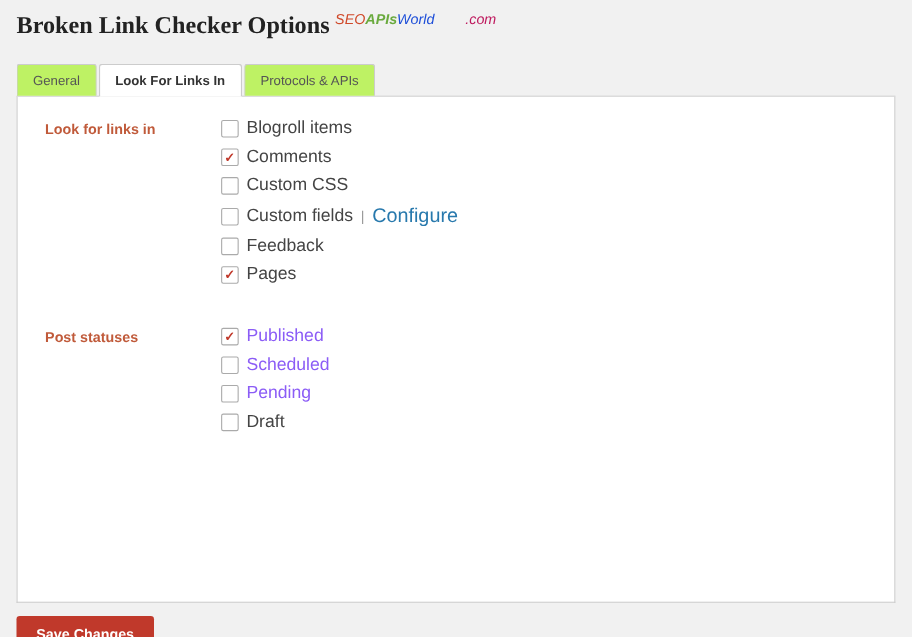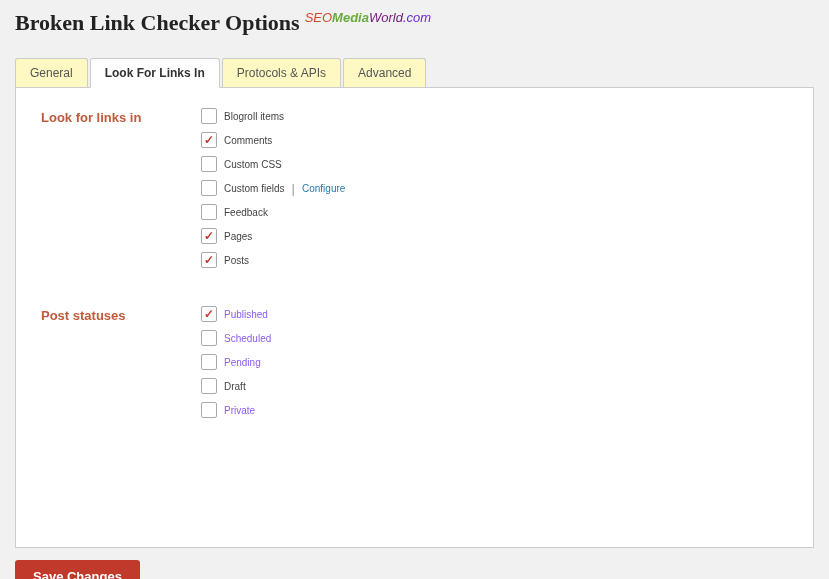--- a/index.html
+++ b/index.html
@@ -32,38 +32,39 @@
     }
     .seo-watermark .seo {
       color: #d04a2b;
       font-weight: normal;
     }
     .seo-watermark .media {
       color: #6aaa3e;
       font-weight: bold;
     }
     .seo-watermark .world {
-      color: #701a75;
+      color: #1d4ed8;
     }
     .seo-watermark .com {
-      color: #6d28d9;
+      color: #be185d;
+      padding-left: 28px;
     }
 
     
     .tabs {
       display: flex;
       border-bottom: 1px solid #ccc;
       margin-bottom: 0;
       gap: 2px;
     }
     .tab {
       padding: 7px 14px;
       border: 1px solid #ccc;
       border-bottom: none;
-      background: #fef9c3;
+      background: #bef264;
       color: #555;
       cursor: pointer;
       font-size: 12px;
       border-radius: 3px 3px 0 0;
     }
     .tab.active {
       background: #fff;
       color: #333;
       font-weight: bold;
       border-color: #ccc;
@@ -129,32 +130,32 @@
 
     .cb-box.checked::after {
       content: '✓';
       color: #c0392b;
       font-size: 12px;
       font-weight: bold;
       line-height: 1;
     }
 
     .cb-label {
-      font-size: 10px;
+      font-size: 16px;
       color: #444;
     }
 
     .cb-label.colored {
       color: #8b5cf6;
     }
 
     .configure-link {
       color: #2879ad;
       text-decoration: none;
-      font-size: 10px;
+      font-size: 18px;
     }
 
     
     .save-btn-area {
       padding: 12px 0 0 0;
     }
 
     .save-btn {
       background: #c0392b;
       color: #fff;
@@ -167,29 +168,28 @@
     }
   </style>
 </head>
 <body>
 
 <div class="page-wrapper">
 
   <div style="display:flex; align-items:flex-start; margin-bottom:12px;">
     <h1 class="page-title">Broken Link Checker Options</h1>
     <span class="seo-watermark">
-      <span class="seo">SEO</span><span class="media">Media</span><span class="world">World</span><span class="com">.com</span>
+      <span class="seo">SEO</span><span class="media">APIs</span><span class="world">World</span><span class="com">.com</span>
     </span>
   </div>
 
   <div class="tabs">
     <div class="tab">General</div>
     <div class="tab active">Look For Links In</div>
     <div class="tab">Protocols &amp; APIs</div>
-    <div class="tab">Advanced</div>
   </div>
 
   <div class="content-card">
 
     <div class="section">
       <div class="section-label">Look for links in</div>
       <div class="section-content">
 
         <div class="checkbox-item">
           <div class="cb-box"></div>
@@ -216,24 +216,20 @@
         <div class="checkbox-item">
           <div class="cb-box"></div>
           <span class="cb-label">Feedback</span>
         </div>
 
         <div class="checkbox-item">
           <div class="cb-box checked"></div>
           <span class="cb-label">Pages</span>
         </div>
 
-        <div class="checkbox-item">
-          <div class="cb-box checked"></div>
-          <span class="cb-label">Posts</span>
-        </div>
 
       </div>
     </div>
 
     <div class="section">
       <div class="section-label">Post statuses</div>
       <div class="section-content">
 
         <div class="checkbox-item">
           <div class="cb-box checked"></div>
@@ -248,24 +244,20 @@
         <div class="checkbox-item">
           <div class="cb-box"></div>
           <span class="cb-label colored">Pending</span>
         </div>
 
         <div class="checkbox-item">
           <div class="cb-box"></div>
           <span class="cb-label">Draft</span>
         </div>
 
-        <div class="checkbox-item">
-          <div class="cb-box"></div>
-          <span class="cb-label colored">Private</span>
-        </div>
 
 
       </div>
     </div>
 
   </div>
 
   <div class="save-btn-area">
     <button class="save-btn">Save Changes</button>
   </div>

